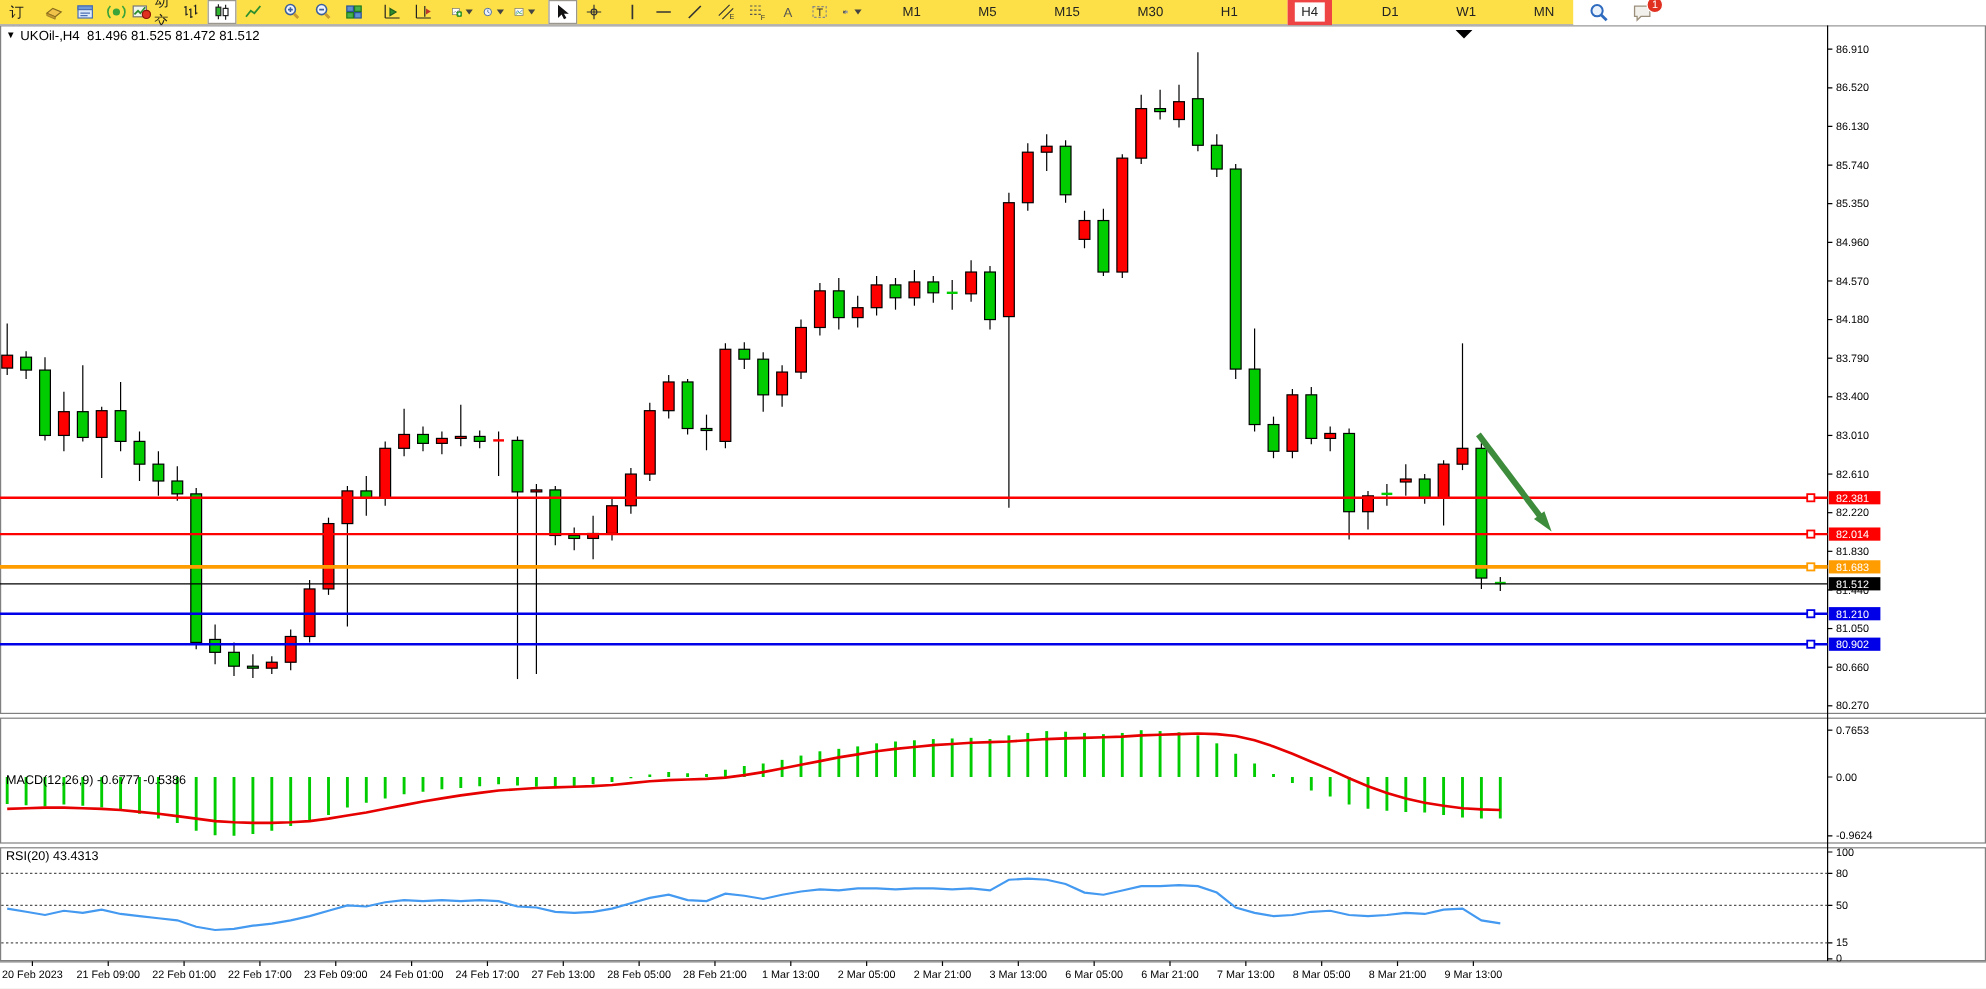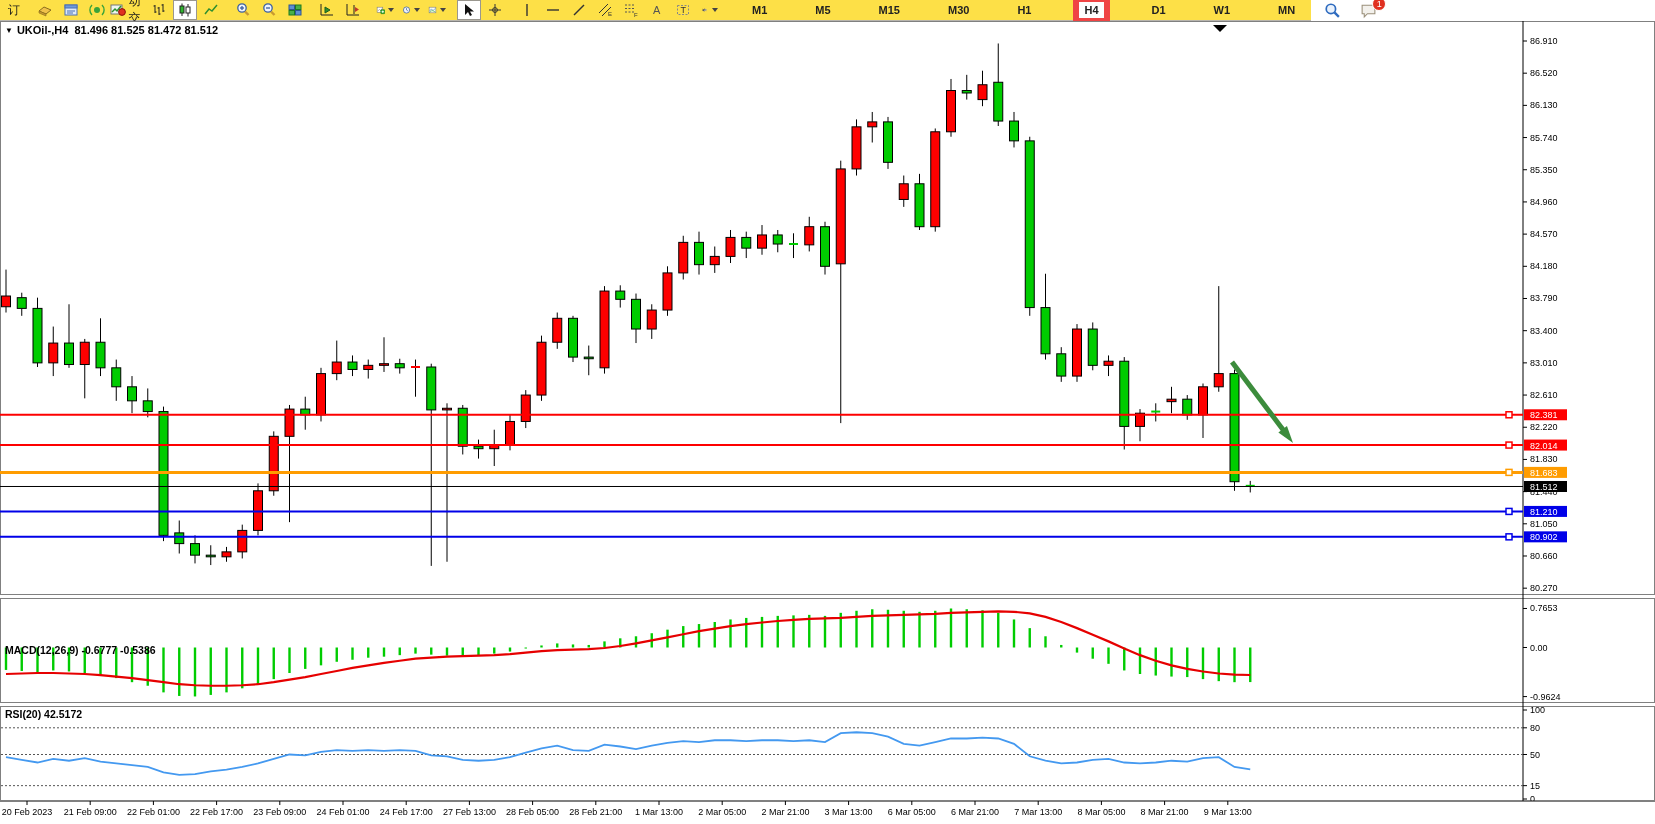--- a/index.html
+++ b/index.html
@@ -8,29 +8,29 @@
   
   #toolbar{position:absolute;left:0;top:0;width:1311px;height:21px;background:#fde047;
            border-bottom:1px solid #b8b5ad;display:flex;align-items:center;padding-left:2px;box-sizing:border-box;}
   .tbtn{height:18px;min-width:18px;display:flex;align-items:center;justify-content:center;
         margin:0 1px;padding:0 2px;border:1px solid transparent;cursor:default;}
   .tbtn.txt{font-size:12px;color:#1a1a1a;padding:0 4px;}
   .tbtn.pressed{background:#ffffff;border:1px solid #9a978f;}
   .tsep{width:1px;height:16px;background:#b9b6ae;box-shadow:1px 0 0 #ffffff;margin:0 3px;}
   .caret{width:0;height:0;border-left:3px solid transparent;border-right:3px solid transparent;
          border-top:4px solid #444;margin-left:3px;}
-  .tfbtn{font-size:11px;color:#222;padding:2px 5px;margin:0 18px;border:1px solid transparent;font-weight:bold;}
+  .tfbtn{font-size:11px;color:#222;padding:2px 5px;margin:0 18px;border:1px solid transparent;}
   .tfbtn.active{background:#fdfdfd;border:6px solid #ef4444;}
   #tb-right{margin-left:auto;display:flex;align-items:center;gap:10px;padding-right:10px;}
   .badge{position:absolute;top:-4px;right:-7px;background:#e03020;color:#fff;font-size:9px;
          border-radius:50%;width:12px;height:12px;line-height:12px;text-align:center;border:1px solid #fff;}
   
   #chart-area{position:absolute;left:0;top:21px;width:1655px;height:803px;background:#ffffff;}
   #chart-svg{position:absolute;left:0;top:0;}
-  .ovl{position:absolute;color:#000;white-space:pre;font-weight:bold;}
+  .ovl{position:absolute;color:#000;white-space:pre;}
   #symbol-title{left:5px;top:3px;font-size:11px;}
   #symbol-title .tri{font-size:8px;vertical-align:1px;margin-right:4px;}
   #macd-label{left:5px;top:579px;font-size:10.5px;margin-top:44px;}
   #rsi-label{left:5px;top:687px;font-size:10.5px;}
   text{font-family:"Liberation Sans",sans-serif;}
 </style>
 </head>
 <body>
 
 <div id="app">
@@ -654,15 +654,15 @@
           <line x1="1101.4" y1="780" x2="1101.4" y2="784" stroke="#000"></line>
           <text x="1101.4" y="794" font-size="9" fill="#000" text-anchor="middle">8 Mar 05:00</text>
           <line x1="1164.6000000000001" y1="780" x2="1164.6000000000001" y2="784" stroke="#000"></line>
           <text x="1164.6000000000001" y="794" font-size="9" fill="#000" text-anchor="middle">8 Mar 21:00</text>
           <line x1="1227.8" y1="780" x2="1227.8" y2="784" stroke="#000"></line>
           <text x="1227.8" y="794" font-size="9" fill="#000" text-anchor="middle">9 Mar 13:00</text>
         </g>
       </svg>
     <div class="ovl" id="symbol-title"><span class="tri">▼</span><span>UKOil-,H4</span><span>  </span><span>81.496 81.525 81.472 81.512</span></div>
     <div class="ovl" id="macd-label"><span>MACD(12,26,9)</span><span> </span><span>-0.6777 -0.5386</span></div>
-    <div class="ovl" id="rsi-label"><span>RSI(20)</span><span> </span><span>42.5172</span></div>
+    <div class="ovl" id="rsi-label"><span>RSI(20)</span><span> </span><span>43.4313</span></div>
   </div>
 </div>
 
 </body></html>

